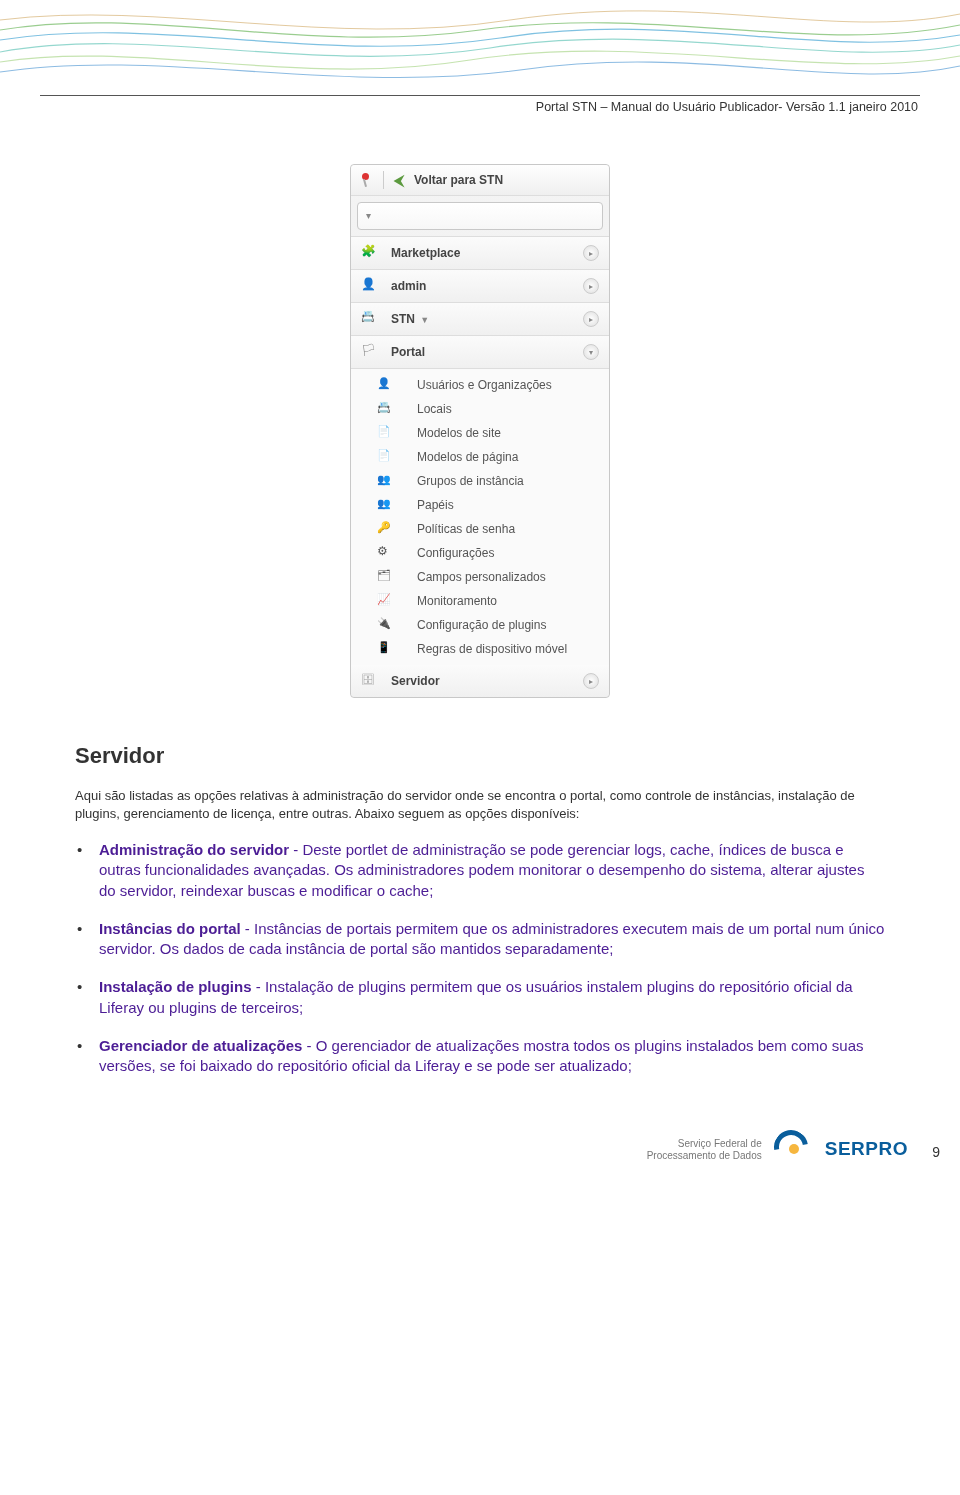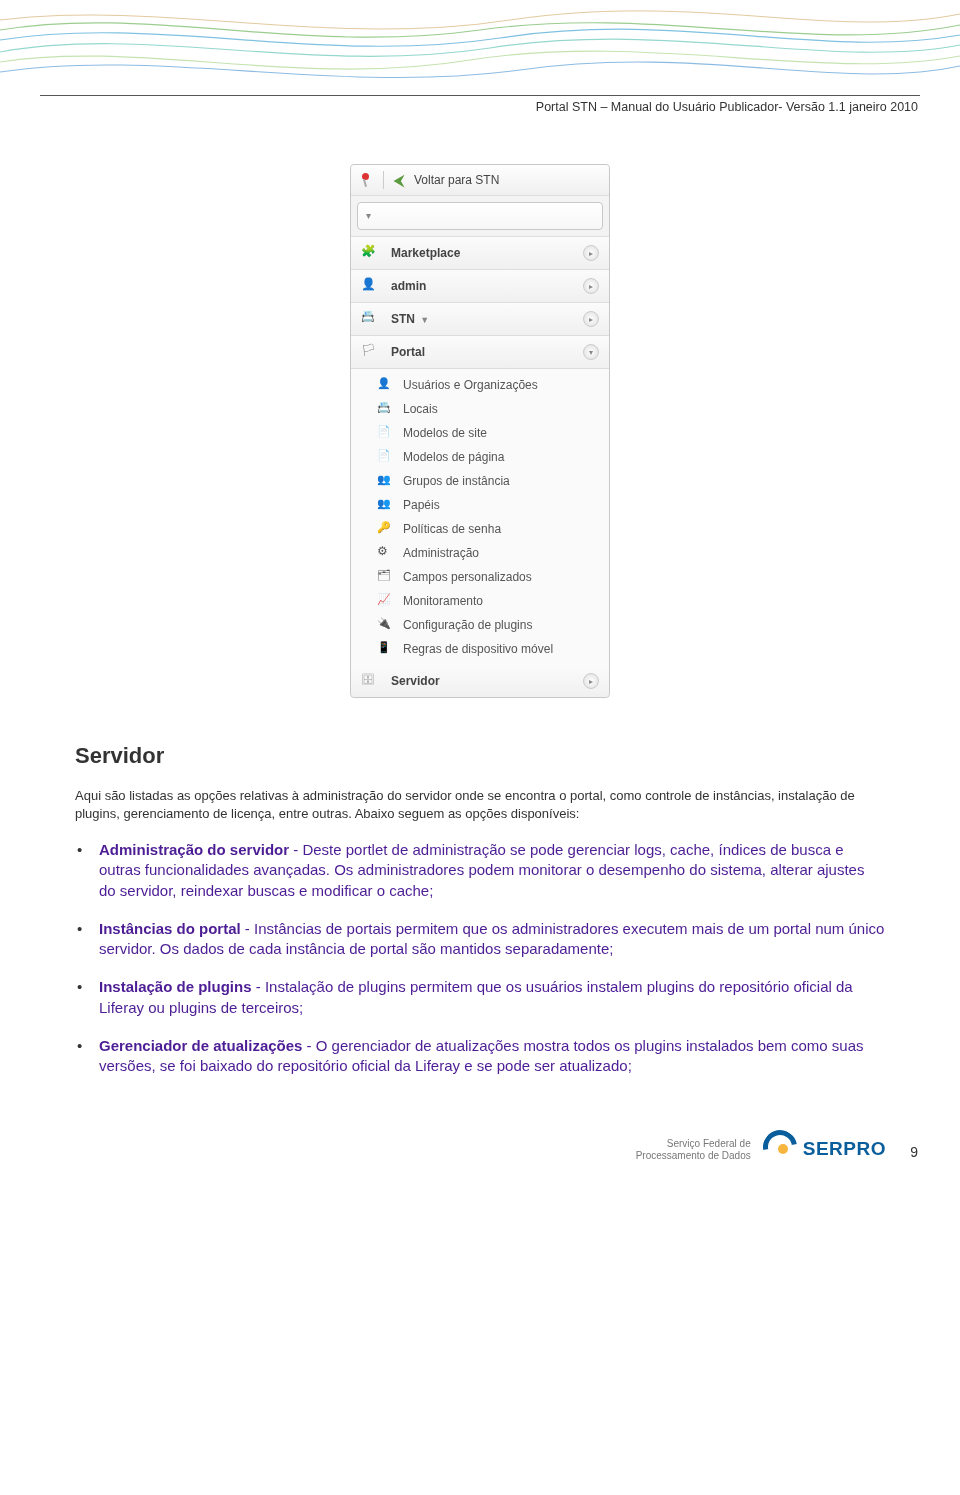--- a/index.html
+++ b/index.html
@@ -57,21 +57,21 @@
   .pin::before {
     content:""; position:absolute; width:7px; height:7px; background:#d33; border-radius:50%; top:0; left:3px;
   }
   .pin::after {
     content:""; position:absolute; width:2px; height:8px; background:#aaa; top:6px; left:5px; transform:rotate(-15deg);
   }
   .sep { width:1px; height:18px; background:#ccc; }
   .back-arrow {
     color:#5c9a3f; font-weight:bold; font-size:14px; line-height:1;
   }
-  .back-label { font-weight:normal; color:#444; }
+  .back-label { font-weight:bold; color:#444; }
   .searchrow { padding:6px; border-bottom:1px solid #ddd; }
   .searchbox {
     width:100%; height:28px;
     border:1px solid #c8c8c8; border-radius:4px;
     background: linear-gradient(#fff,#f7f7f7);
     position:relative;
   }
   .searchbox::after {
     content:"▾"; position:absolute; left:8px; top:7px; font-size:10px; color:#888;
   }
@@ -88,21 +88,21 @@
     background:radial-gradient(#fff,#ddd);
     border:1px solid #ccc;
     display:flex; align-items:center; justify-content:center;
     font-size:8px; color:#888;
   }
   .sublist {
     background:#fafafa;
     padding:4px 0;
   }
   .subitem {
-    display:flex; align-items:center; gap:12px;
+    display:flex; align-items:center; gap:26px;
     padding:5px 12px 5px 26px;
     font-size:12px; color:#555;
   }
   
   .ico { width:14px; height:14px; position:relative; flex-shrink:0; }
   .ico-marketplace::before { content:"🧩"; font-size:12px; position:absolute; top:-2px; }
   .ico-admin::before { content:"👤"; font-size:12px; position:absolute; top:-2px; color:#666; }
   .ico-stn::before { content:"📇"; font-size:11px; position:absolute; top:-2px; }
   .ico-portal::before { content:"🏳"; font-size:12px; position:absolute; top:-2px; color:#888; }
   .ico-users::before { content:"👤"; font-size:11px; position:absolute; top:-1px; color:#caa; }
@@ -155,28 +155,28 @@
     left: -22px;
     top: 0;
     font-size: 15px;
     color: #333;
   }
   .b { font-weight: bold; }
 
   
   .footer {
     display:flex; align-items:flex-end; justify-content:flex-end;
-    gap:14px; margin: 60px 42px 20px 0;
+    gap:14px; margin: 60px 20px 20px 0;
   }
   .sf-label {
     font-size:10px; color:#777; text-align:right; line-height:1.2;
     font-family: Arial, sans-serif;
   }
   .serpro-logo {
-    display:flex; align-items:center; gap:2px;
+    display:flex; align-items:center; gap:13px;
   }
   .serpro-mark {
     width:36px; height:26px; position:relative;
   }
   .serpro-mark .arc {
     position:absolute; width:34px; height:34px; border:5px solid #0a5e9c; border-radius:50%;
     border-bottom-color:transparent; border-right-color:transparent;
     top:-6px; left:-2px; transform:rotate(35deg);
   }
   .serpro-mark .dot {
@@ -280,21 +280,21 @@
       <div class="subitem">
           <span class="ico ico-roles"></span>
           <span>Papéis</span>
         </div>
       <div class="subitem">
           <span class="ico ico-pwd"></span>
           <span>Políticas de senha</span>
         </div>
       <div class="subitem">
           <span class="ico ico-config"></span>
-          <span>Administração</span>
+          <span>Configurações</span>
         </div>
       <div class="subitem">
           <span class="ico ico-custom"></span>
           <span>Campos personalizados</span>
         </div>
       <div class="subitem">
           <span class="ico ico-monitor"></span>
           <span>Monitoramento</span>
         </div>
       <div class="subitem">

